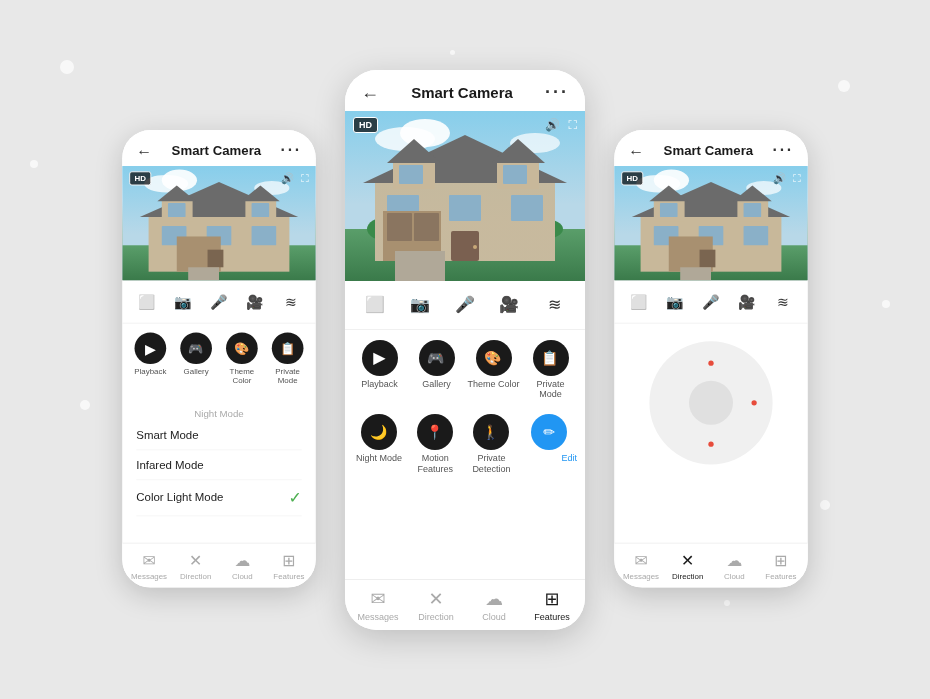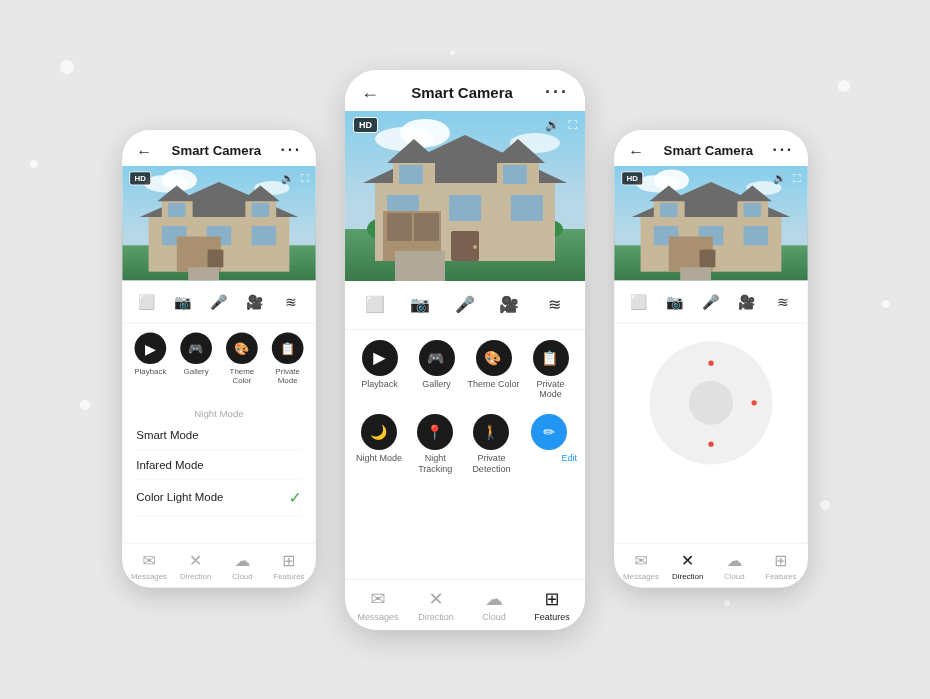--- a/index.html
+++ b/index.html
@@ -554,21 +554,21 @@
       </div>
     </div>
 
     <div class="features-section-2">
       <div class="feature-item">
         <div class="feature-icon-wrap" style="font-size:14px;">🌙</div>
         <span class="feature-label">Night Mode</span>
       </div>
       <div class="feature-item">
         <div class="feature-icon-wrap" style="font-size:14px;">📍</div>
-        <span class="feature-label">Night Tracking</span>
+        <span class="feature-label">Motion Features</span>
       </div>
       <div class="feature-item">
         <div class="feature-icon-wrap" style="font-size:14px;">🚶</div>
         <span class="feature-label">Private Detection</span>
       </div>
       <div class="feature-item">
         <div class="feature-icon-wrap blue" style="font-size:14px;">✏</div>
         <span class="feature-label" style="color:#2196F3;padding-left:40px;">Edit</span>
       </div>
     </div>

